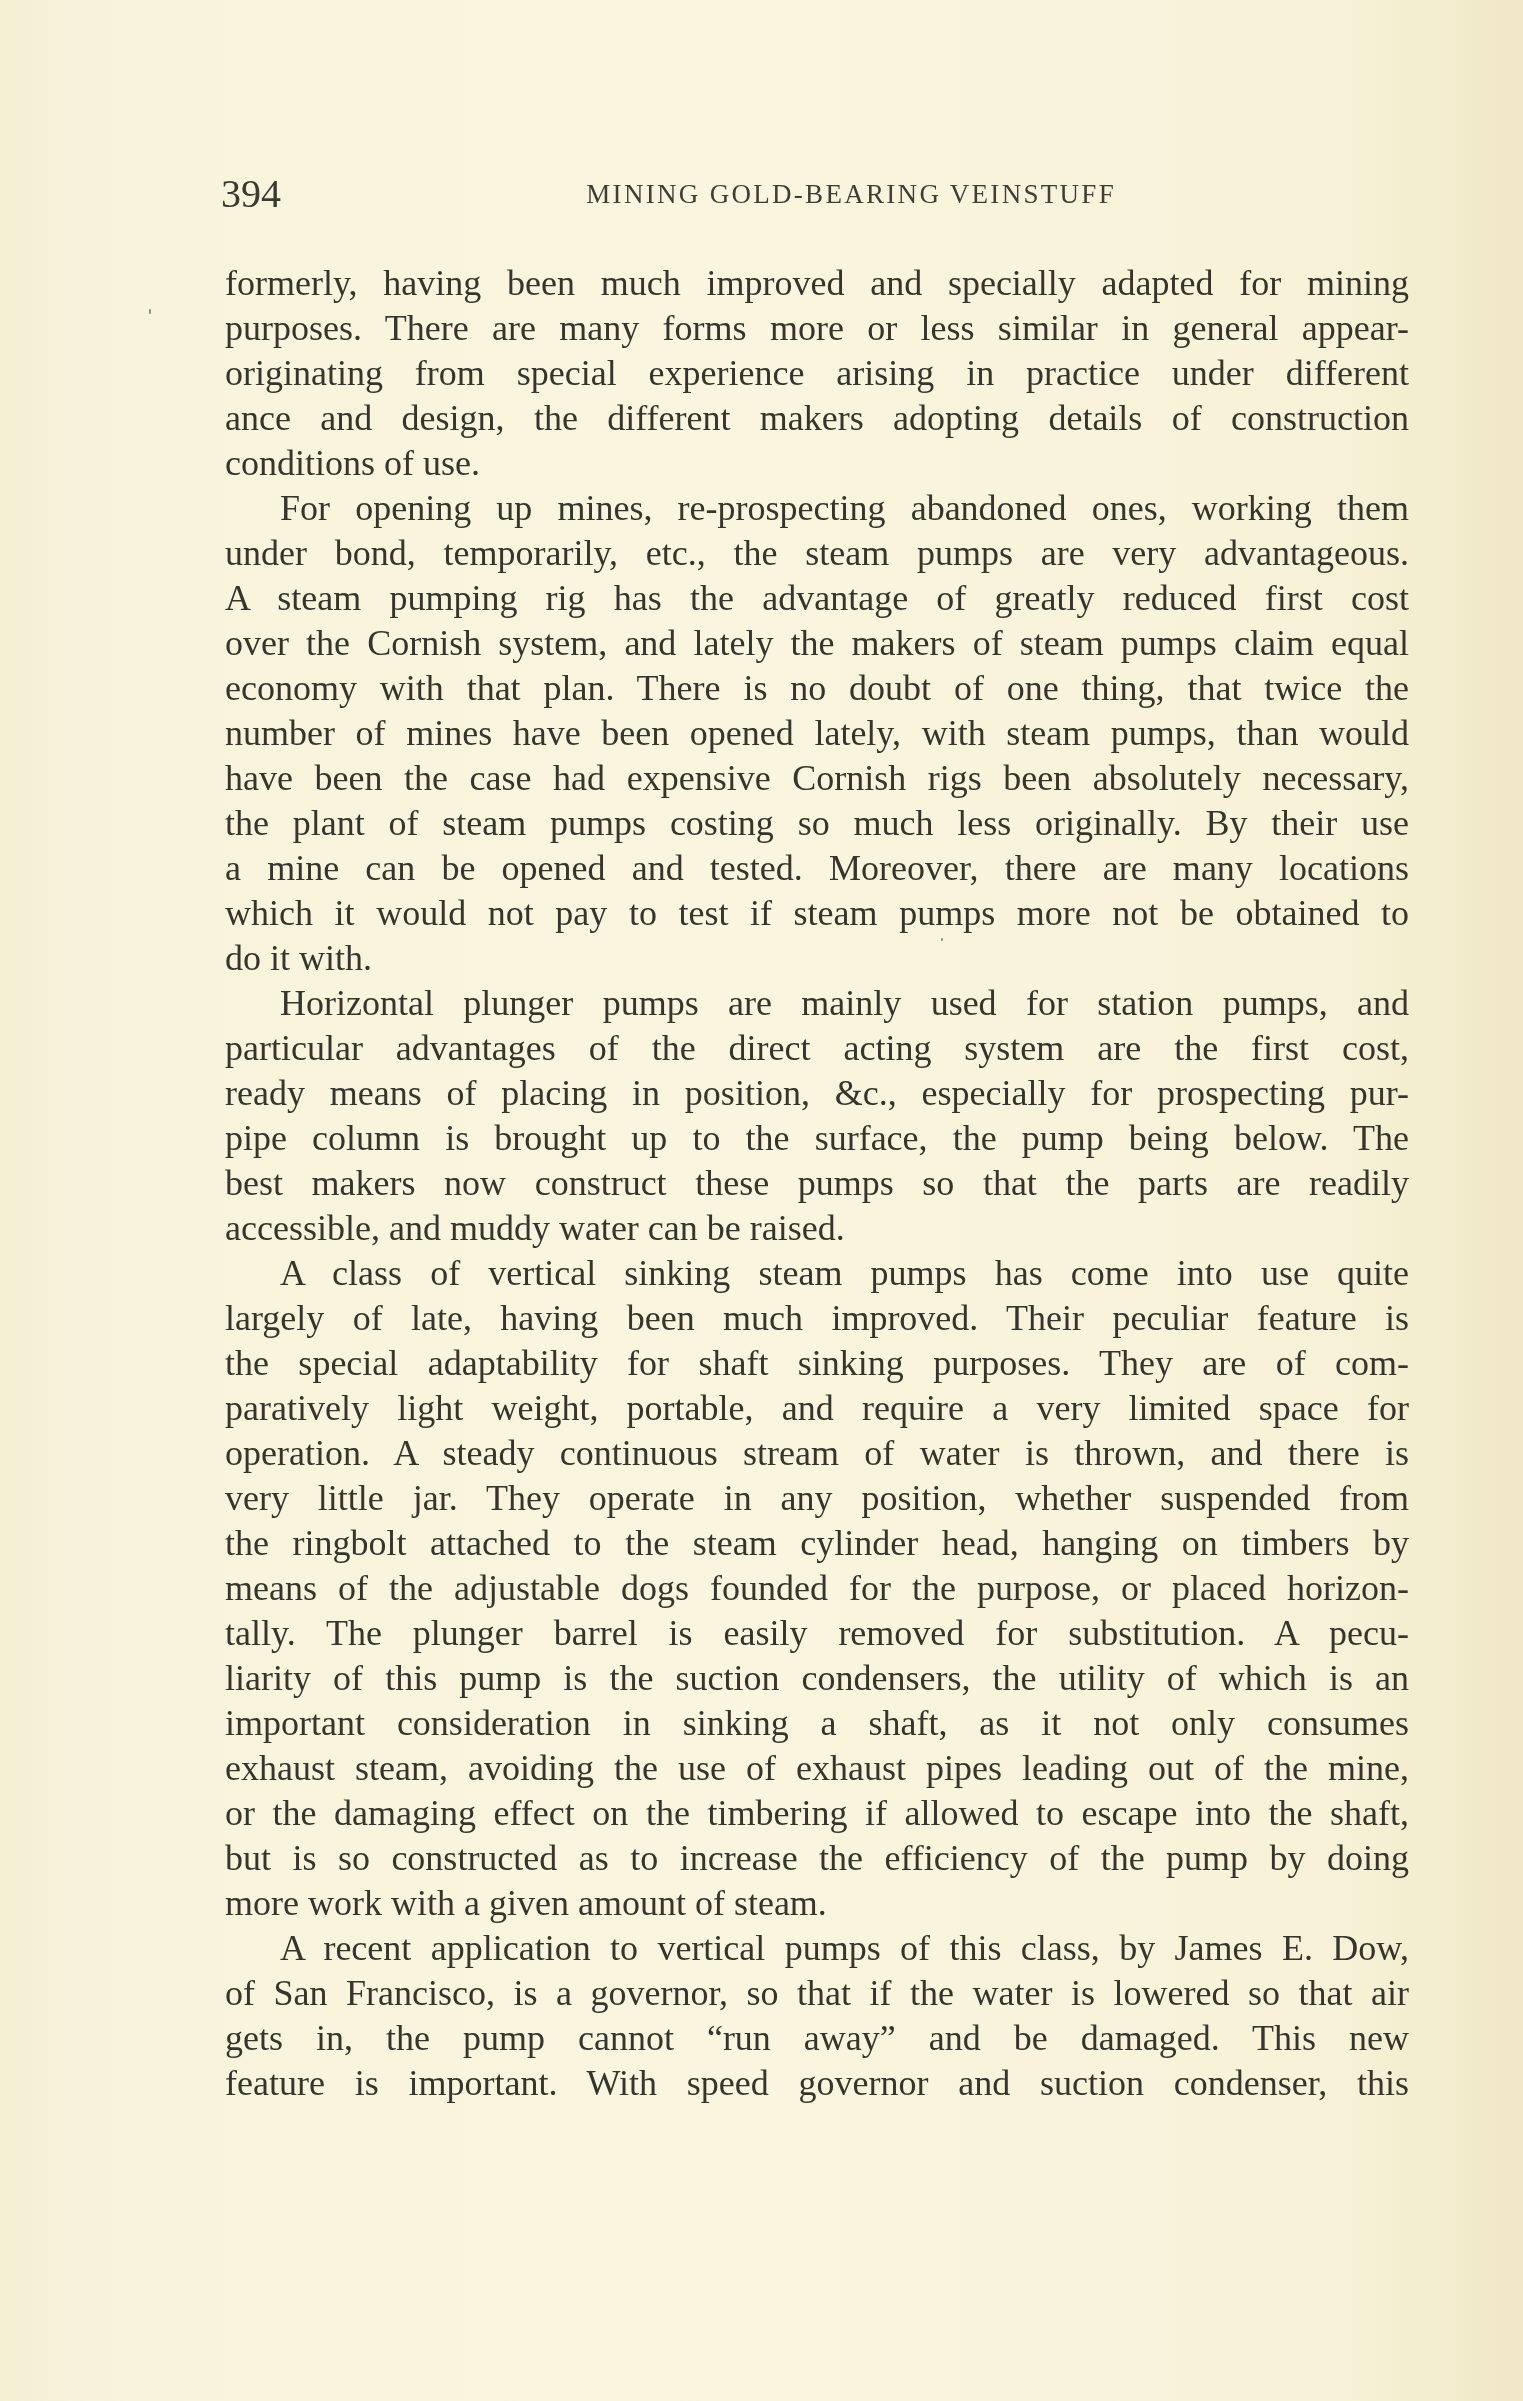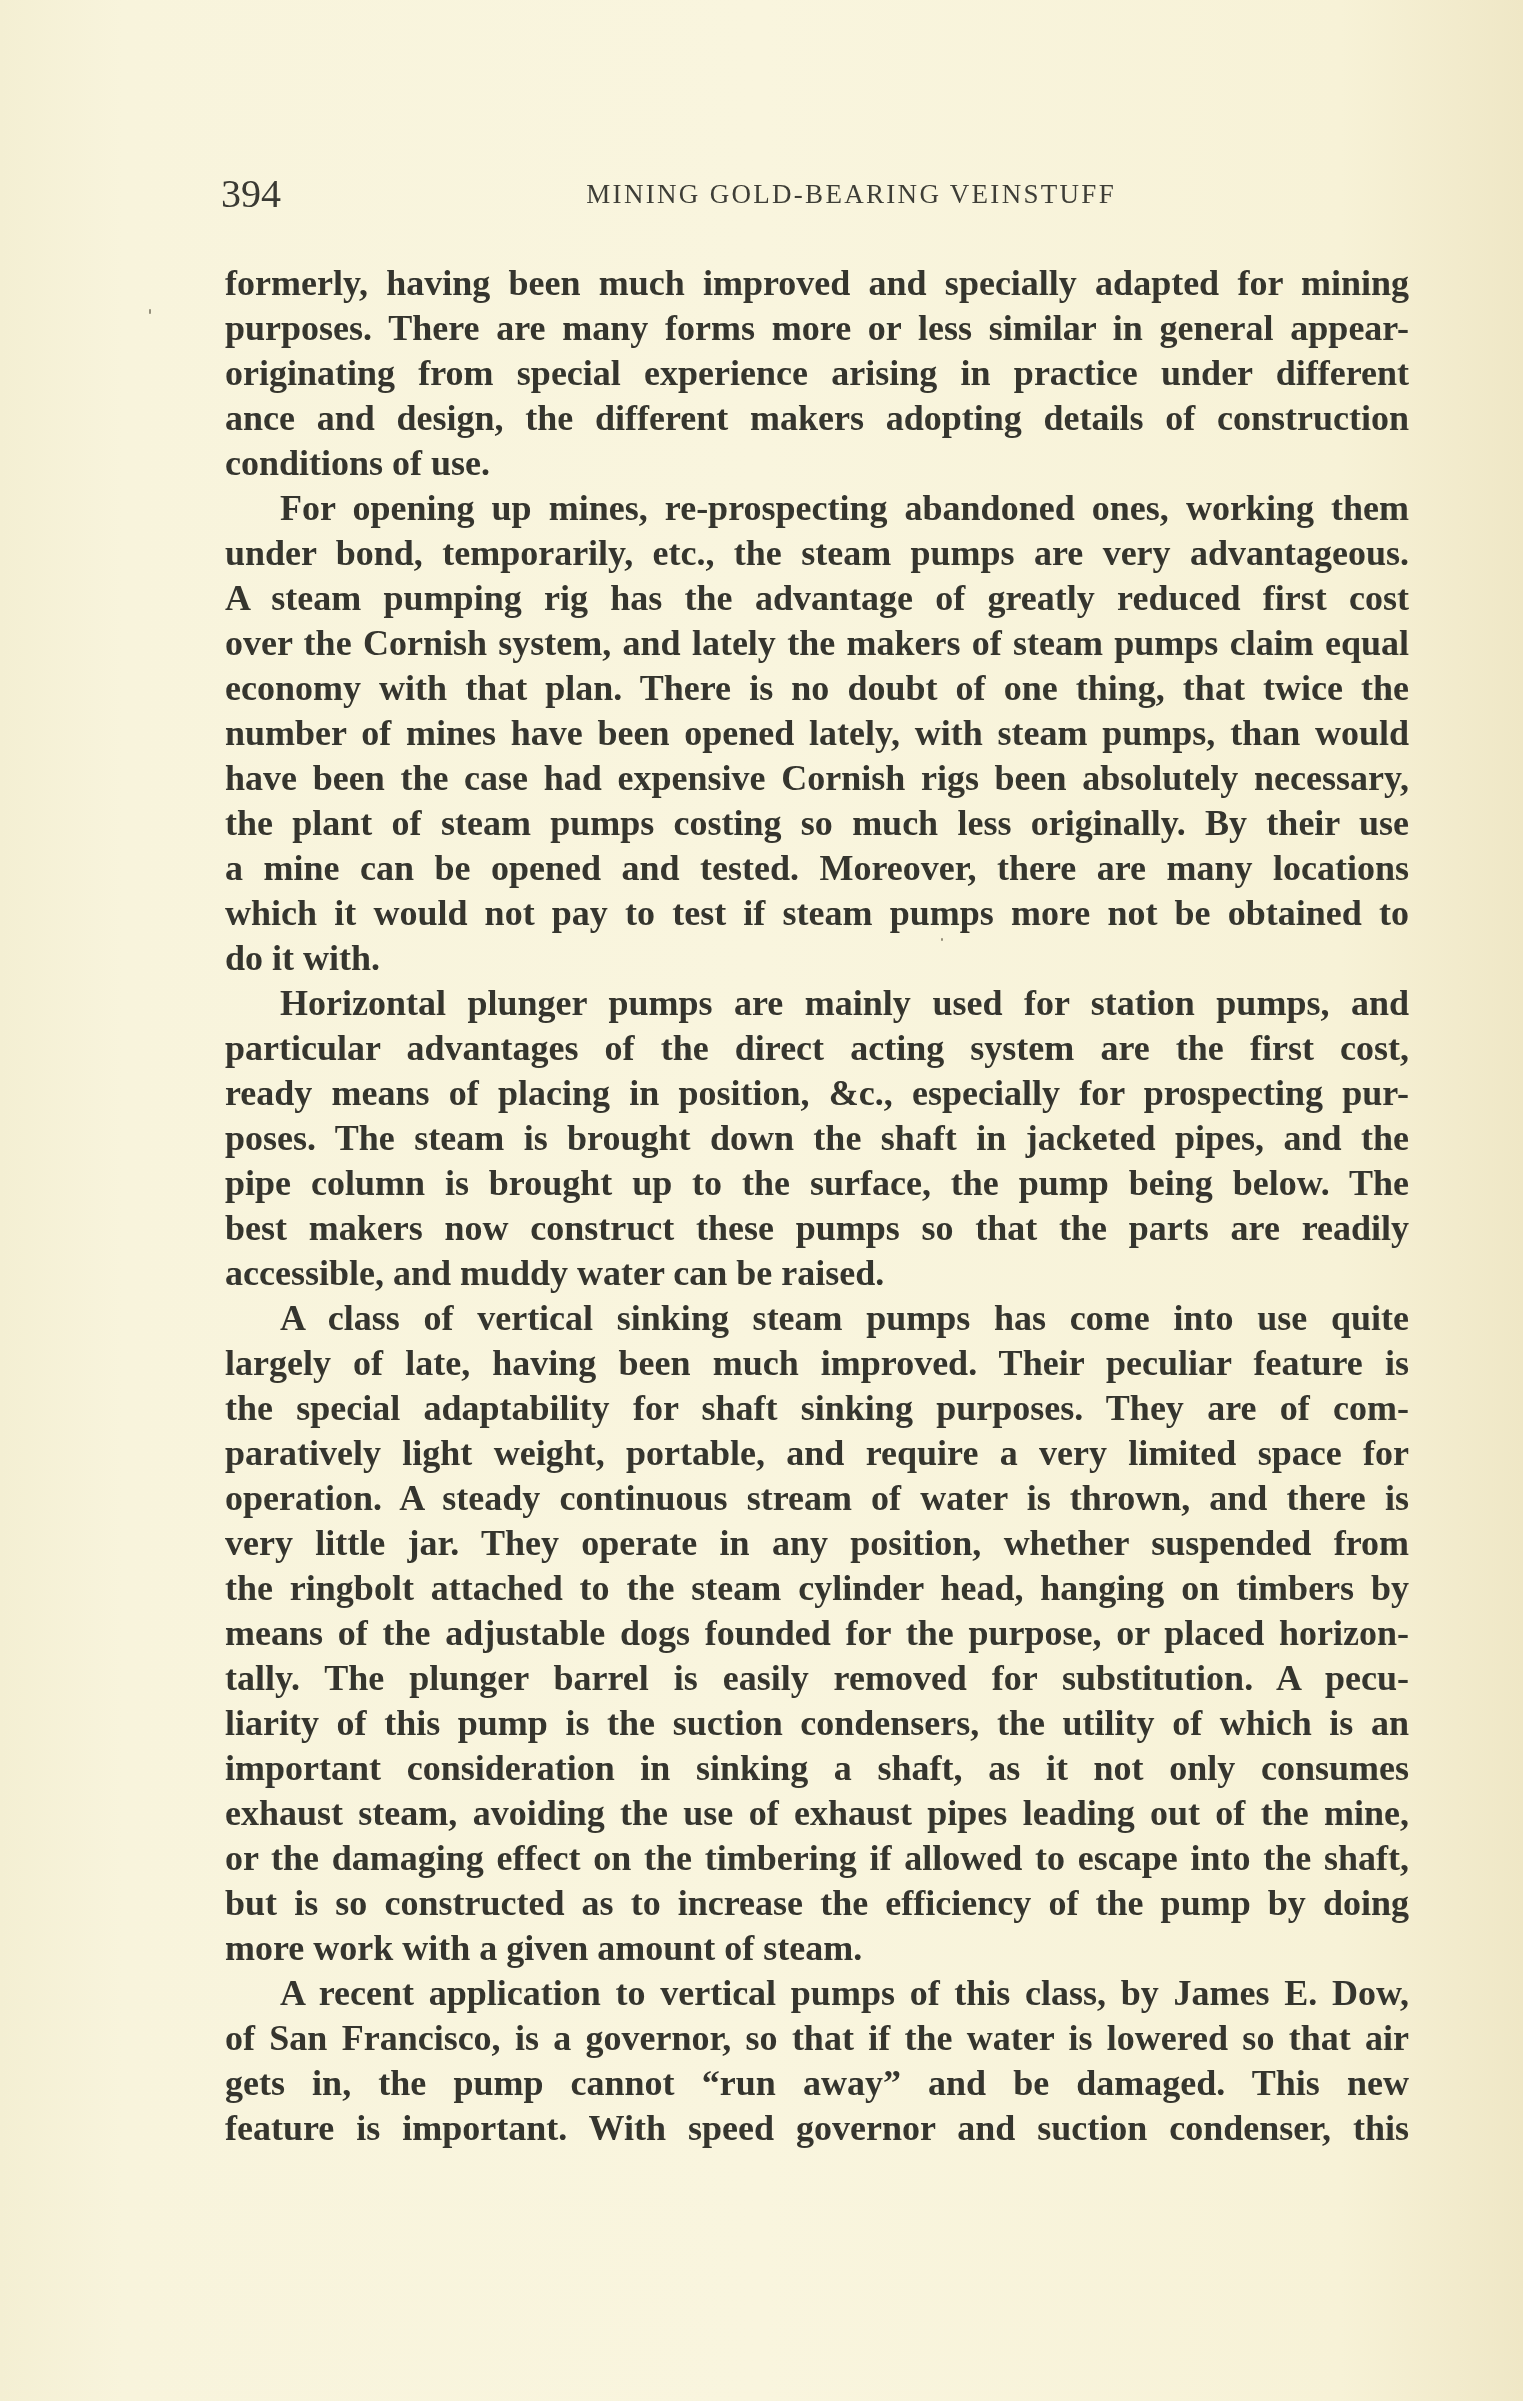--- a/index.html
+++ b/index.html
@@ -48,21 +48,20 @@
       text-align: right;
     }
     .body-text {
       position: absolute;
       left: 217px;
       top: 261px;
       width: 1184px;
     }
     .paragraph {
       margin: 0;
-      font-weight: bold;
     }
     .line {
       display: block;
       height: 45px;
       line-height: 45px;
       font-size: 36px;
       text-align: justify;
       text-align-last: justify;
       white-space: nowrap;
       overflow: visible;
@@ -110,21 +109,20 @@
         <span class="line">have been the case had expensive Cornish rigs been absolutely necessary,</span>
         <span class="line">the plant of steam pumps costing so much less originally. By their use</span>
         <span class="line">a mine can be opened and tested. Moreover, there are many locations</span>
         <span class="line">which it would not pay to test if steam pumps more not be obtained to</span>
         <span class="line last">do it with.</span>
       </div>
       <div class="paragraph">
         <span class="line indent">Horizontal plunger pumps are mainly used for station pumps, and</span>
         <span class="line">particular advantages of the direct acting system are the first cost,</span>
         <span class="line">ready means of placing in position, &amp;c., especially for prospecting pur-</span>
-        <span class="line">poses. The steam is brought down the shaft in jacketed pipes, and the</span>
         <span class="line">pipe column is brought up to the surface, the pump being below. The</span>
         <span class="line">best makers now construct these pumps so that the parts are readily</span>
         <span class="line last">accessible, and muddy water can be raised.</span>
       </div>
       <div class="paragraph">
         <span class="line indent">A class of vertical sinking steam pumps has come into use quite</span>
         <span class="line">largely of late, having been much improved. Their peculiar feature is</span>
         <span class="line">the special adaptability for shaft sinking purposes. They are of com-</span>
         <span class="line">paratively light weight, portable, and require a very limited space for</span>
         <span class="line">operation. A steady continuous stream of water is thrown, and there is</span>

